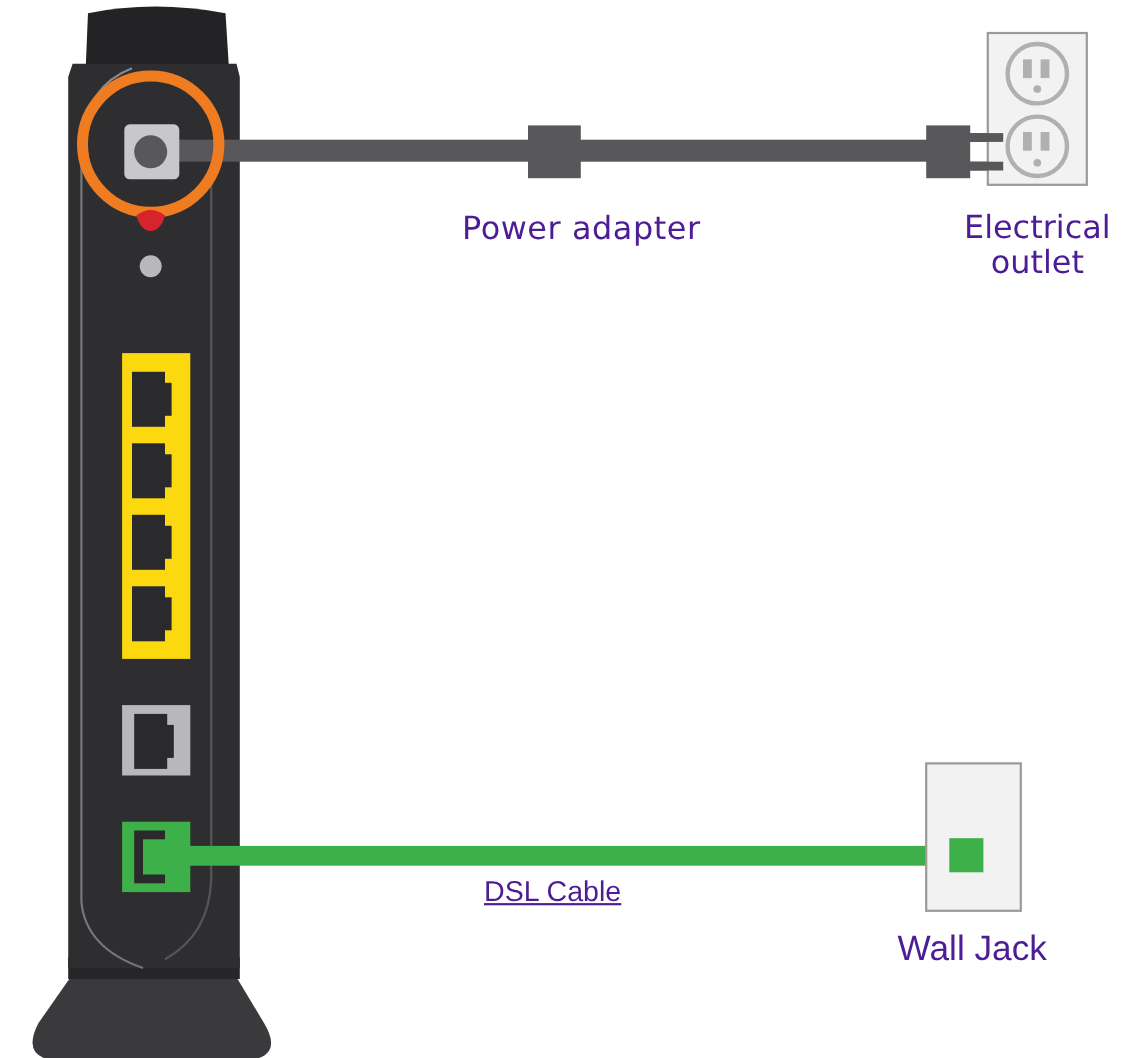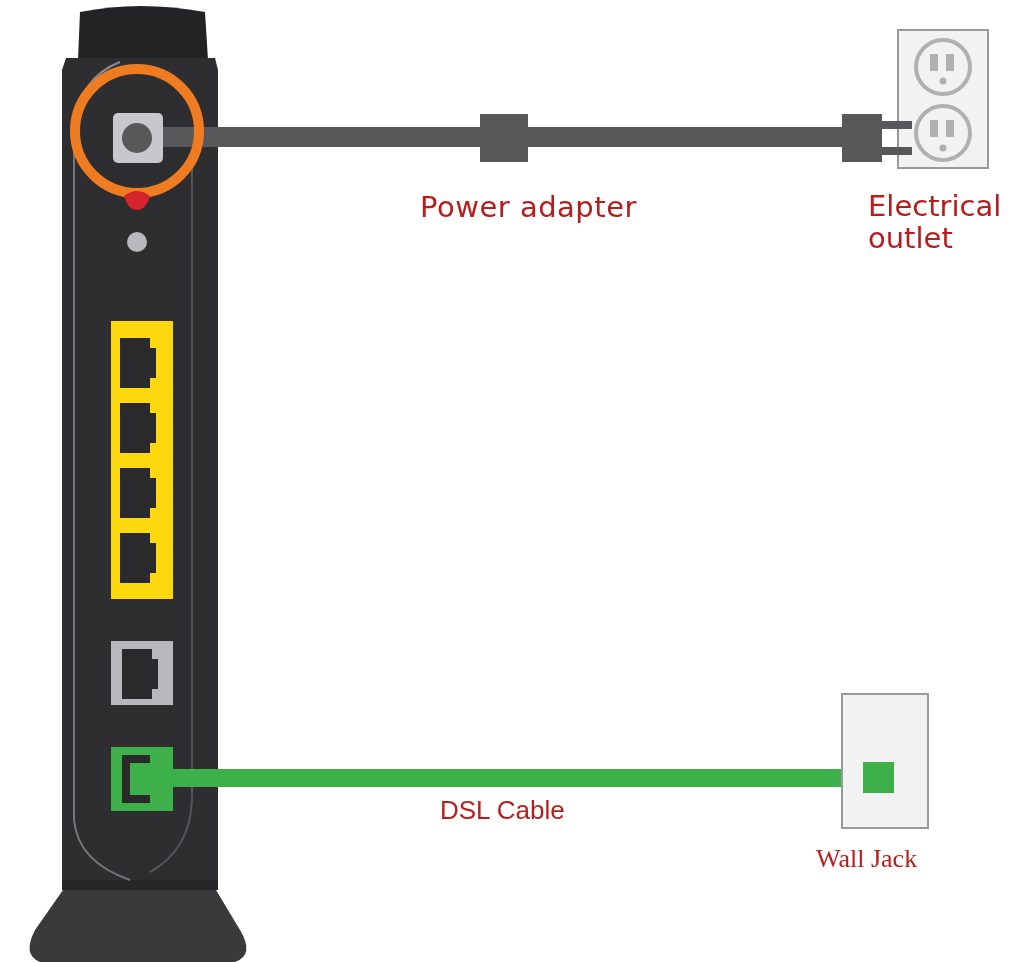--- a/index.html
+++ b/index.html
@@ -1,21 +1,21 @@
 <!DOCTYPE html>
 <html><head>
 <meta charset="utf-8">
 <style>
   html, body { margin:0; padding:0; background:#ffffff; }
   body { width:1024px; height:962px; position:relative; overflow:hidden; font-family:"DejaVu Sans", sans-serif; }
-  .label { position:absolute; color:#b91c1c; text-align:left; white-space:nowrap; }
+  .label { position:absolute; color:#4c1d95; text-align:center; white-space:nowrap; }
   .label-power { left:420px; top:190px; font-size:29px; font-family:"DejaVu Sans", sans-serif; letter-spacing:0.5px; }
   .label-outlet { left:868px; top:190px; width:150px; font-size:29px; line-height:32px; white-space:normal; }
-  .label-dsl { left:440px; top:795px; font-size:26px; font-family:"Liberation Sans", sans-serif; }
-  .label-jack { left:816px; top:844px; font-size:26px; font-family:Liberation Serif, serif; }
+  .label-dsl { left:440px; top:795px; font-size:26px; font-family:"Liberation Sans", sans-serif;text-decoration:underline; }
+  .label-jack { left:816px; top:844px; font-size:32px; font-family:Liberation Sans, sans-serif; }
   svg { position:absolute; left:0; top:0; }
 </style>
 </head>
 <body>
 
 <svg width="1024" height="962" viewBox="0 0 1024 962">
 
   <g>
     <path d="M70 880 L210 880 L240 930 Q255 955 235 962 L40 962 Q22 955 35 930 Z" fill="#3a3a3c"></path>
     <rect x="62" y="870" width="156" height="20" fill="#262628"></rect>

